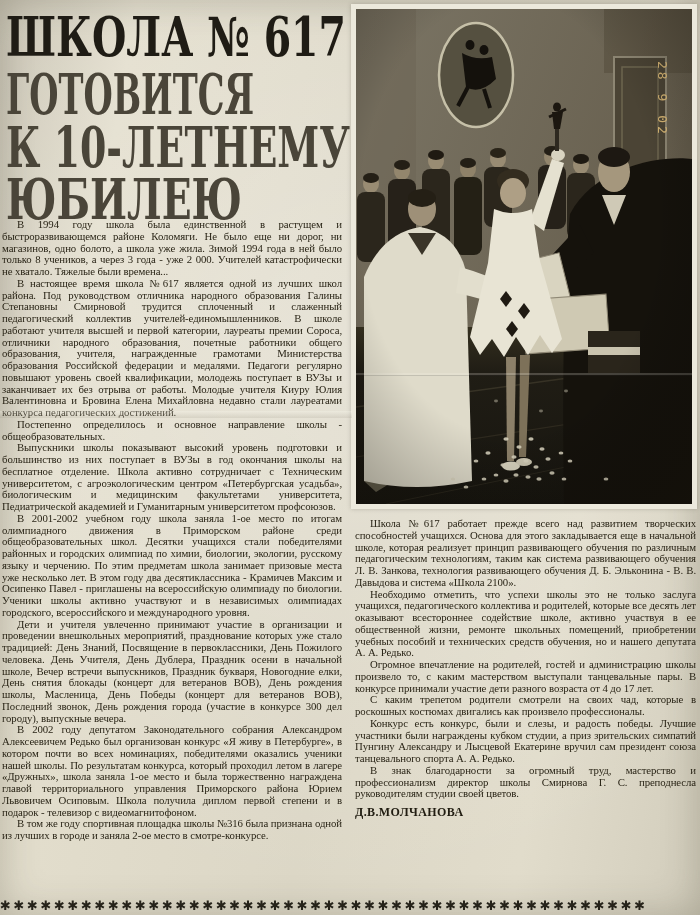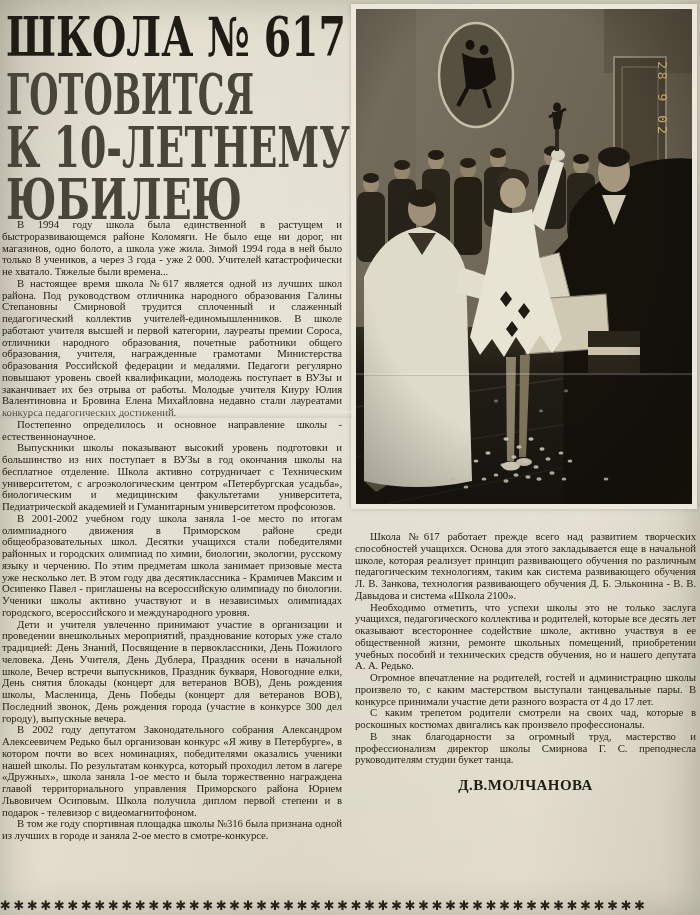--- a/index.html
+++ b/index.html
@@ -19,23 +19,23 @@
   .photo {
     position:absolute; left:351px; top:4px; width:346px; height:505px;
     background:#ece9dc; padding:5px;
     box-shadow: 0 0 4px rgba(60,55,40,.25);
   }
   .photo svg { display:block; }
   .col { position:absolute; color:#2a2517; font-size:10.8px; line-height:11.75px;
          text-align:justify; letter-spacing:-0.1px; }
   .col p { text-indent:15px; margin:0; }
   .col-left  { left:2px;  top:219px; width:340px;font-family:Liberation Serif, serif; }
-  .col-right { left:355px; top:531px; width:341px; }
-  .byline { text-align:center; font-weight:bold; font-size:15px; letter-spacing:.4px;
-            margin-top:14px; color:#211d12; }
+  .col-right { left:355px; top:518px; width:341px; }
+  .byline { text-align:left; font-weight:bold; font-size:12px; letter-spacing:.4px;
+            margin-top:7px; color:#211d12; }
   .crease { position:absolute; left:0; top:411px; width:352px; height:7px;
             pointer-events:none;
             background:linear-gradient(180deg, rgba(252,250,240,.38), rgba(95,88,70,.14));
             opacity:.8; }
   .stars { position:absolute; left:0; bottom:1px; width:700px; height:16px;
            overflow:hidden; white-space:nowrap; color:#26231a;
            font-family:"DejaVu Sans", sans-serif; font-size:13px;
            letter-spacing:2.6px; line-height:16px; }
 </style>
 </head>
@@ -227,34 +227,35 @@
       <rect x="0" y="364" width="336" height="2.2" fill="#f5f2e6" opacity="0.22"></rect>
       <rect x="0" y="366" width="336" height="1" fill="#000" opacity="0.12"></rect>
 
       <rect x="0" y="0" width="336" height="495" fill="url(#vg)"></rect>
     </svg>
   </figure>
 
   <div class="col col-left">
     <p>В 1994 году школа была единственной в растущем и быстроразвивающемся районе Коломяги. Не было еще ни дорог, ни магазинов, одно болото, а школа уже жила. Зимой 1994 года в ней было только 8 учеников, а через 3 года - уже 2 000. Учителей катастрофически не хватало. Тяжелые были времена...</p>
     <p>В настоящее время школа №617 является одной из лучших школ района. Под руководством отличника народного образования Галины Степановны Смирновой трудится сплоченный и слаженный педагогический коллектив учителей-единомышленников. В школе работают учителя высшей и первой категории, лауреаты премии Сороса, отличники народного образования, почетные работники общего образования, учителя, награжденные грамотами Министерства образования Российской федерации и медалями. Педагоги регулярно повышают уровень своей квалификации, молодежь поступает в ВУЗы и заканчивает их без отрыва от работы. Молодые учителя Киуру Юлия Валентиновна и Бровина Елена Михайловна недавно стали лауреатами конкурса педагогических достижений.</p>
-    <p>Постепенно определилось и основное направление школы - естественнонаучное.</p>
+    <p>Постепенно определилось и основное направление школы - общеобразовательных.</p>
     <p>Выпускники школы показывают высокий уровень подготовки и большинство из них поступает в ВУЗы в год окончания школы на бесплатное отделение. Школа активно сотрудничает с Техническим университетом, с агроэкологическим центром «Петербургская усадьба», биологическим и медицинским факультетами университета, Педиатрической академией и Гуманитарным университетом профсоюзов.</p>
     <p>В 2001-2002 учебном году школа заняла 1-ое место по итогам олимпиадного движения в Приморском районе среди общеобразовательных школ. Десятки учащихся стали победителями районных и городских олимпиад по химии, биологии, экологии, русскому языку и черчению. По этим предметам школа занимает призовые места уже несколько лет. В этом году два десятиклассника - Крамичев Максим и Осипенко Павел - приглашены на всероссийскую олимпиаду по биологии. Ученики школы активно участвуют и в независимых олимпиадах городского, всероссийского и международного уровня.</p>
     <p>Дети и учителя увлеченно принимают участие в организации и проведении внешкольных мероприятий, празднование которых уже стало традицией: День Знаний, Посвящение в первоклассники, День Пожилого человека. День Учителя, День Дублера, Праздник осени в начальной школе, Вечер встречи выпускников, Праздник букваря, Новогодние елки, День снятия блокады (концерт для ветеранов ВОВ), День рождения школы, Масленица, День Победы (концерт для ветеранов ВОВ), Последний звонок, День рождения города (участие в конкурсе 300 дел городу), выпускные вечера.</p>
     <p>В 2002 году депутатом Законодательного собрания Александром Алексеевичем Редько был организован конкурс «Я живу в Петербурге», в котором почти во всех номинациях, победителями оказались ученики нашей школы. По результатам конкурса, который проходил летом в лагере «Дружных», школа заняла 1-ое место и была торжественно награждена главой территориального управления Приморского района Юрием Львовичем Осиповым. Школа получила диплом первой степени и в подарок - телевизор с видеомагнитофоном.</p>
     <p>В том же году спортивная площадка школы №316 была признана одной из лучших в городе и заняла 2-ое место в смотре-конкурсе.</p>
   </div>
 
   <div class="col col-right">
     <p>Школа №617 работает прежде всего над развитием творческих способностей учащихся. Основа для этого закладывается еще в начальной школе, которая реализует принцип развивающего обучения по различным педагогическим технологиям, таким как система развивающего обучения Л. В. Занкова, технология развивающего обучения Д. Б. Эльконина - В. В. Давыдова и система «Школа 2100».</p>
     <p>Необходимо отметить, что успехи школы это не только заслуга учащихся, педагогического коллектива и родителей, которые все десять лет оказывают всестороннее содействие школе, активно участвуя в ее общественной жизни, ремонте школьных помещений, приобретении учебных пособий и технических средств обучения, но и нашего депутата А. А. Редько.</p>
     <p>Огромное впечатление на родителей, гостей и администрацию школы произвело то, с каким мастерством выступали танцевальные пары. В конкурсе принимали участие дети разного возраста от 4 до 17 лет.</p>
     <p>С каким трепетом родители смотрели на своих чад, которые в роскошных костюмах двигались как произвело профессионалы.</p>
-    <p>В знак благодарности за огромный труд, мастерство и профессионализм директор школы Смирнова Г. С. преподнесла руководителям студии букет танца.</p>
+    <p>Конкурс есть конкурс, были и слезы, и радость победы. Лучшие участники были награждены кубком студии, а приз зрительских симпатий Пунгину Александру и Лысцевой Екатерине вручил сам президент союза танцевального спорта А. А. Редько.</p>
+    <p>В знак благодарности за огромный труд, мастерство и профессионализм директор школы Смирнова Г. С. преподнесла руководителям студии своей цветов.</p>
     <div class="byline">Д.В.МОЛЧАНОВА</div>
   </div>
 
   <div class="crease"></div>
 
   <div class="stars">✱✱✱✱✱✱✱✱✱✱✱✱✱✱✱✱✱✱✱✱✱✱✱✱✱✱✱✱✱✱✱✱✱✱✱✱✱✱✱✱✱✱✱✱✱✱✱✱</div>
 
 </div>
 
 </body></html>

